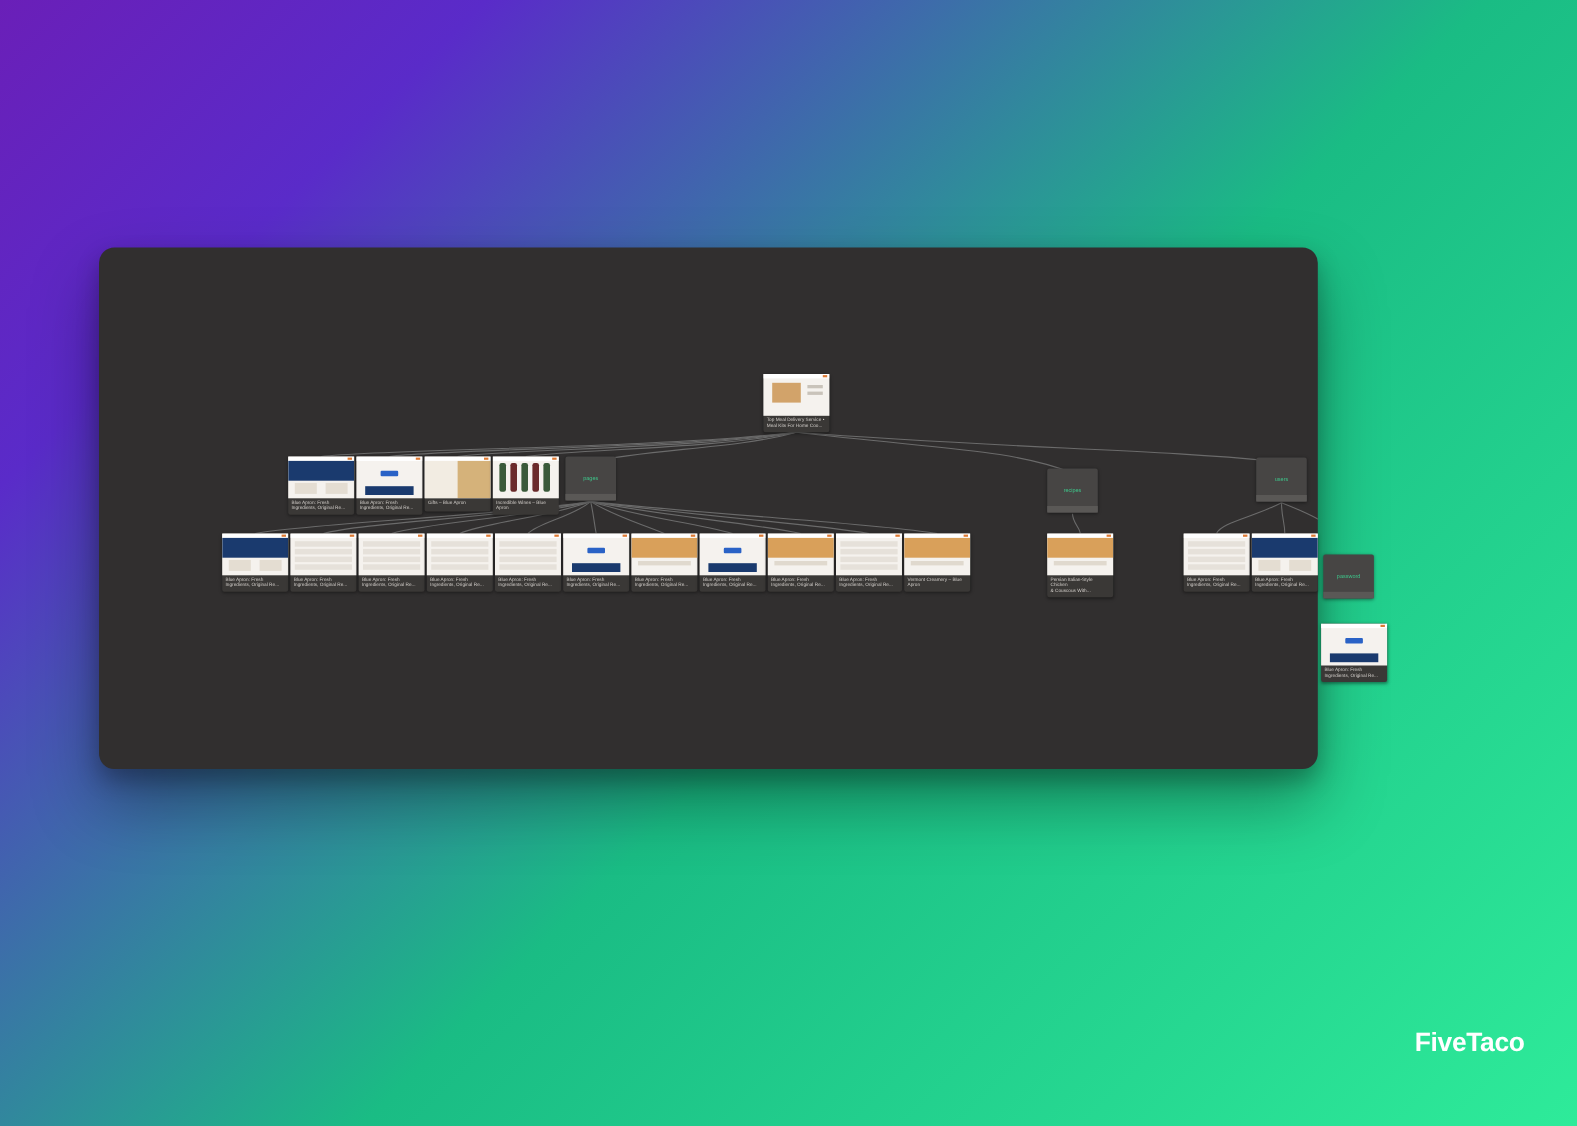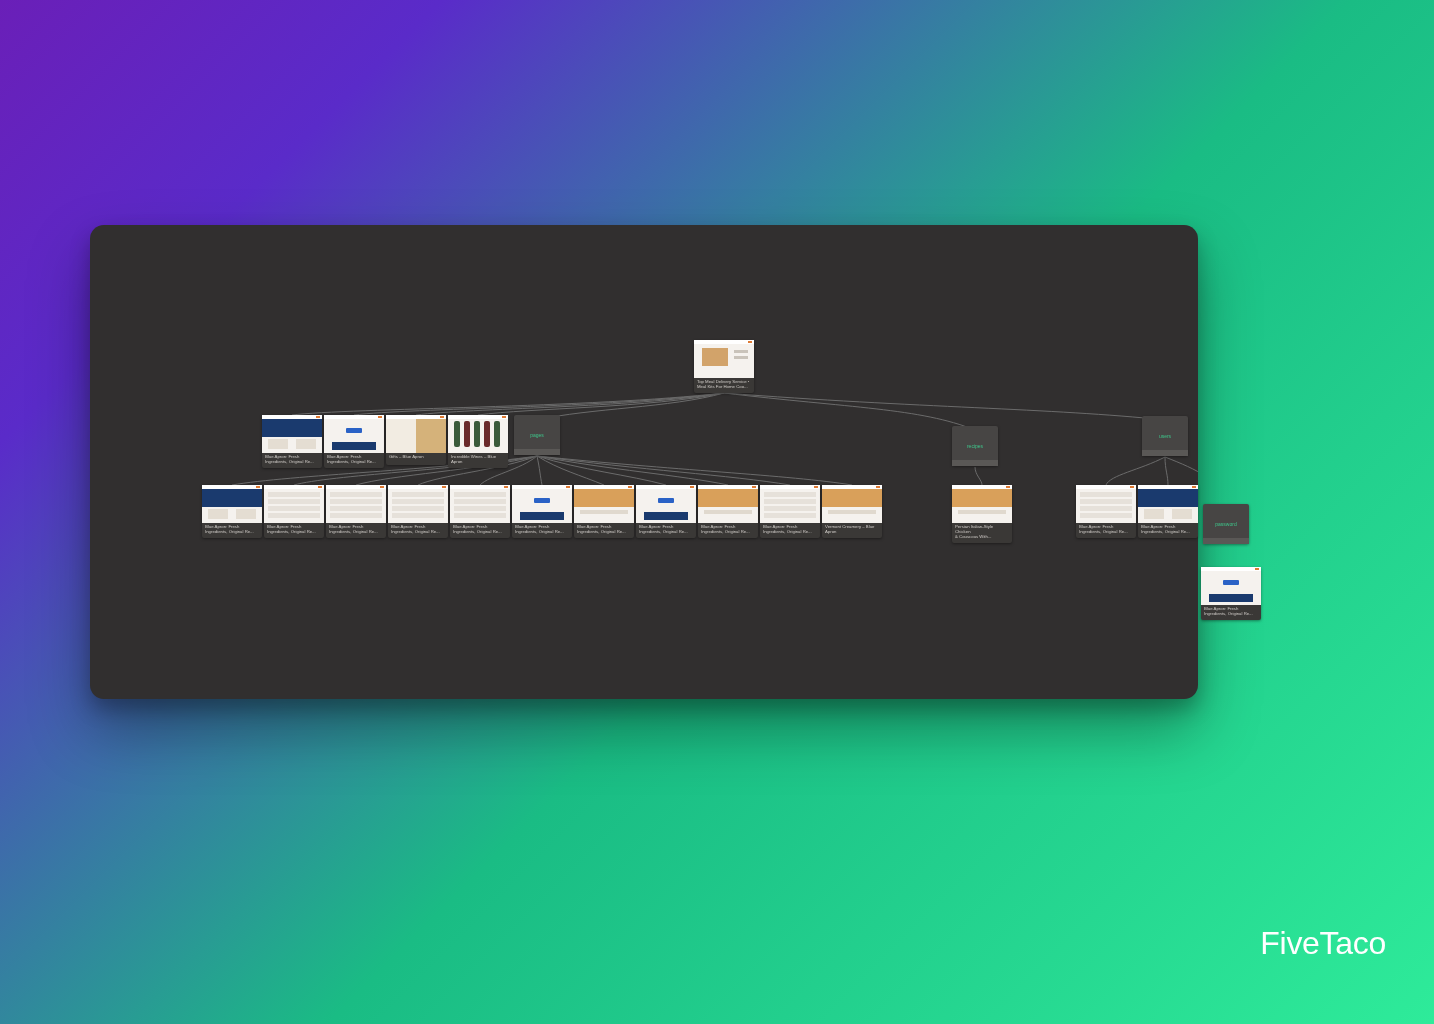--- a/index.html
+++ b/index.html
@@ -28,21 +28,21 @@
 .thumb .hero2{position:absolute;left:0;top:4px;right:0;height:18px;background:#d9a05a}
 .thumb .btn{position:absolute;left:22px;top:13px;width:16px;height:5px;background:#2a62c6;border-radius:1px}
 .thumb .row{position:absolute;left:4px;right:4px;height:5px;background:#e6e1da}
 .thumb .dot{position:absolute;top:1px;right:2px;width:4px;height:2px;background:#de7a34}
 
 .folder{position:absolute;width:46px;height:40px;background:#474544;border-radius:2px;
   box-shadow:0 1px 3px rgba(0,0,0,.4);color:#3ec58a;font-size:5px;
   display:flex;align-items:center;justify-content:center;cursor:pointer}
 .folder .tab{position:absolute;left:0;bottom:0;right:0;height:6px;background:#5a5856}
 
-.brand{position:absolute;right:48px;bottom:62px;color:#fff;font-weight:400;font-size:32px;letter-spacing:-.3px}
+.brand{position:absolute;right:48px;bottom:62px;color:#fff;font-weight:700;font-size:24px;letter-spacing:-.3px}
 </style>
 </head>
 <body>
 
 <div class="panel">
   <div class="canvas">
 
     <svg class="conn" viewBox="0 0 1108 474">
 
       <path d="M634 168 C500 183 260 183 202 190"></path>

